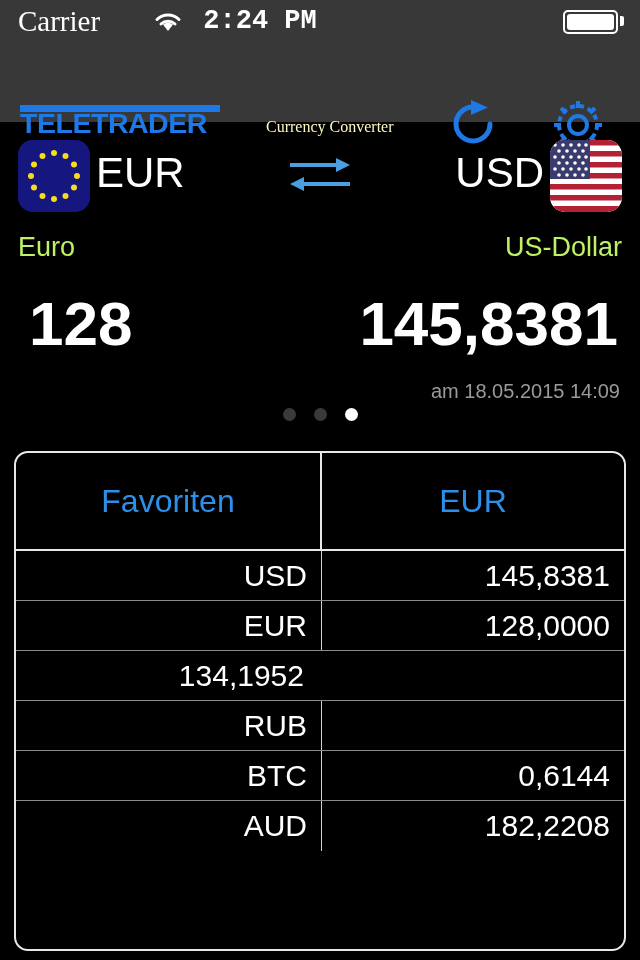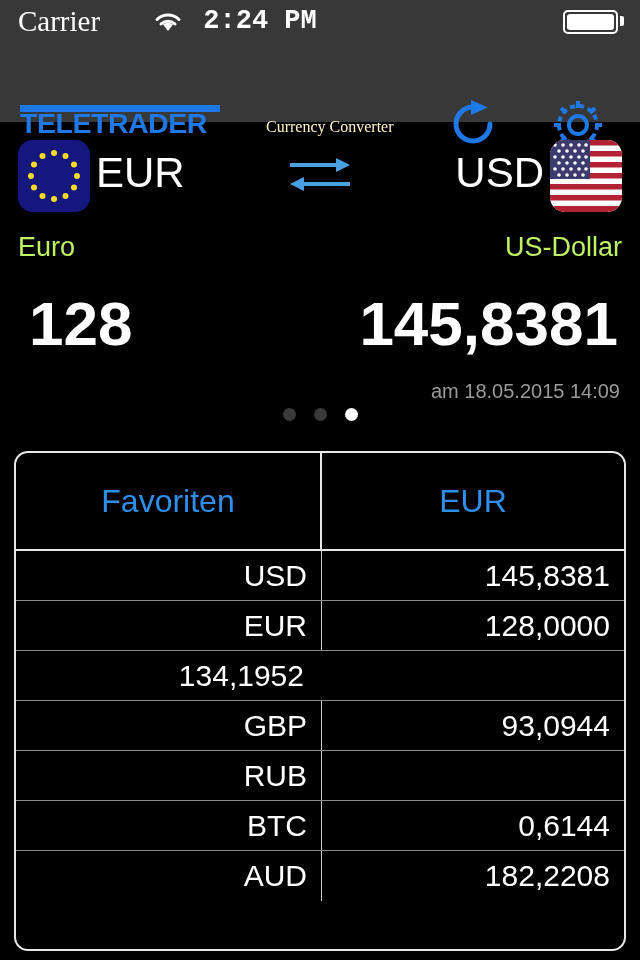--- a/index.html
+++ b/index.html
@@ -276,24 +276,20 @@
           <div class="tcell tcell-right">145,8381</div>
         </div>
         <div class="trow tbody-row">
           <div class="tcell tcell-left">EUR</div>
           <div class="tcell tcell-right">128,0000</div>
         </div>
         <div class="trow tbody-row">
           <div class="tcell tcell-right">134,1952</div>
         </div>
         <div class="trow tbody-row">
-          <div class="tcell tcell-left">GBP</div>
-          <div class="tcell tcell-right">93,0944</div>
-        </div>
-        <div class="trow tbody-row">
           <div class="tcell tcell-left">RUB</div>
         </div>
         <div class="trow tbody-row">
           <div class="tcell tcell-left">BTC</div>
           <div class="tcell tcell-right">0,6144</div>
         </div>
         <div class="trow tbody-row">
           <div class="tcell tcell-left">AUD</div>
           <div class="tcell tcell-right">182,2208</div>
         </div>

